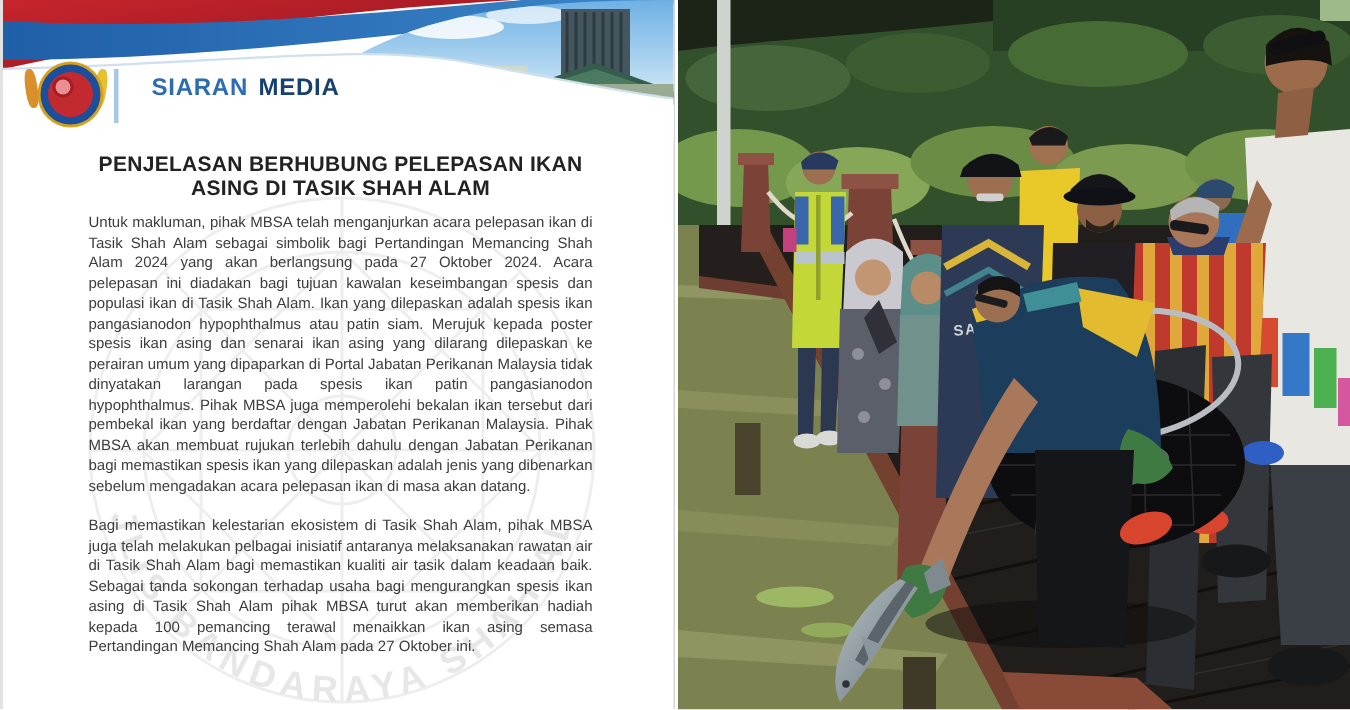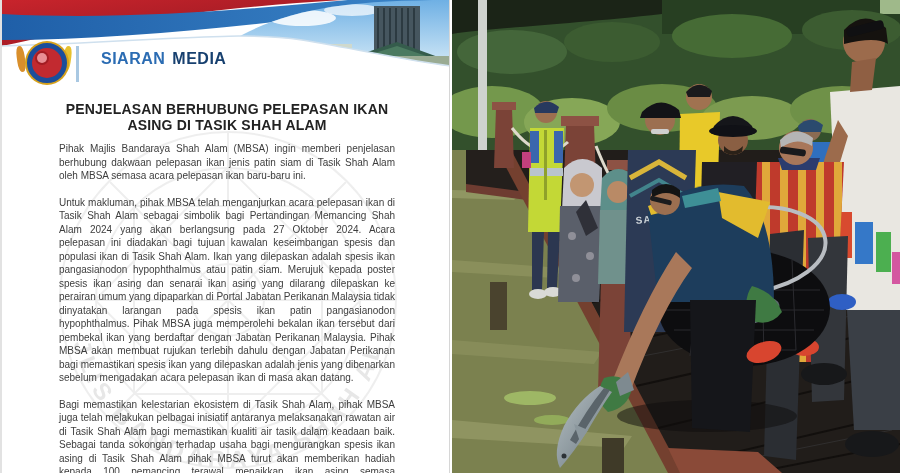--- a/index.html
+++ b/index.html
@@ -105,21 +105,20 @@
           <rect x="132" y="111" width="188" height="188"></rect>
           <circle cx="226" cy="205" r="36"></circle>
           <path d="M226,37 L226,373 M58,205 L394,205 M108,87 L344,323 M344,87 L108,323"></path>
         </g>
         <text font-family="Liberation Sans, sans-serif" font-size="24" font-weight="bold" fill="#e7e7e7" letter-spacing="5">
           <textPath href="#wm-arc" startOffset="50%" text-anchor="middle">MAJLIS BANDARAYA SHAH ALAM</textPath>
         </text>
       </svg>
       <div class="doc-text">
         <h1 class="doc-title">PENJELASAN BERHUBUNG PELEPASAN IKAN ASING DI TASIK SHAH ALAM</h1>
-        <p class="para">Pihak Majlis Bandaraya Shah Alam (MBSA) ingin memberi penjelasan berhubung dakwaan pelepasan ikan jenis patin siam di Tasik Shah Alam oleh MBSA semasa acara pelepasan ikan baru-baru ini.</p>
         <p class="para">Untuk makluman, pihak MBSA telah menganjurkan acara pelepasan ikan di Tasik Shah Alam sebagai simbolik bagi Pertandingan Memancing Shah Alam 2024 yang akan berlangsung pada 27 Oktober 2024. Acara pelepasan ini diadakan bagi tujuan kawalan keseimbangan spesis dan populasi ikan di Tasik Shah Alam. Ikan yang dilepaskan adalah spesis ikan pangasianodon hypophthalmus atau patin siam. Merujuk kepada poster spesis ikan asing dan senarai ikan asing yang dilarang dilepaskan ke perairan umum yang dipaparkan di Portal Jabatan Perikanan Malaysia tidak dinyatakan larangan pada spesis ikan patin pangasianodon hypophthalmus. Pihak MBSA juga memperolehi bekalan ikan tersebut dari pembekal ikan yang berdaftar dengan Jabatan Perikanan Malaysia. Pihak MBSA akan membuat rujukan terlebih dahulu dengan Jabatan Perikanan bagi memastikan spesis ikan yang dilepaskan adalah jenis yang dibenarkan sebelum mengadakan acara pelepasan ikan di masa akan datang.</p>
         <p class="para">Bagi memastikan kelestarian ekosistem di Tasik Shah Alam, pihak MBSA juga telah melakukan pelbagai inisiatif antaranya melaksanakan rawatan air di Tasik Shah Alam bagi memastikan kualiti air tasik dalam keadaan baik. Sebagai tanda sokongan terhadap usaha bagi mengurangkan spesis ikan asing di Tasik Shah Alam pihak MBSA turut akan memberikan hadiah kepada 100 pemancing terawal menaikkan ikan asing semasa Pertandingan Memancing Shah Alam pada 27 Oktober ini.</p>
       </div>
     </div>
   </div>
 
   <svg class="photo" viewBox="0 0 448 473">
     <defs>
       <linearGradient id="fishG" x1="0" y1="0" x2="1" y2="1">
         <stop offset="0" stop-color="#b7c0c4"></stop>

